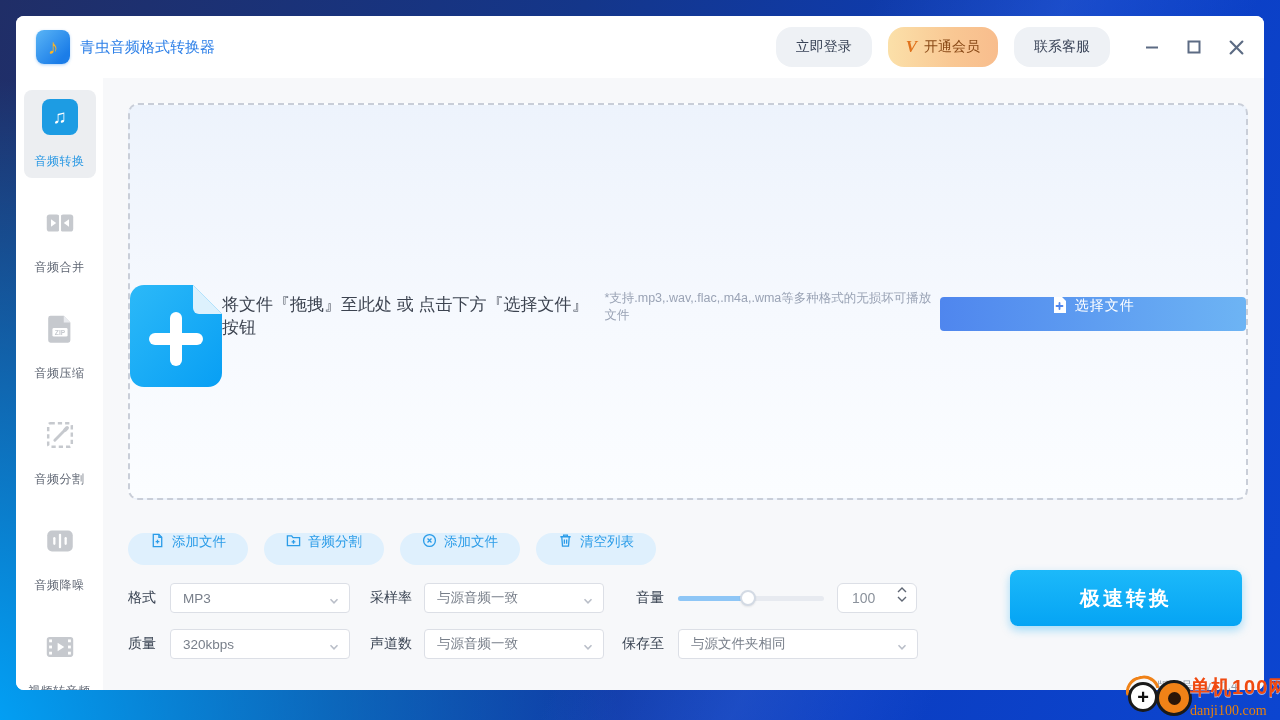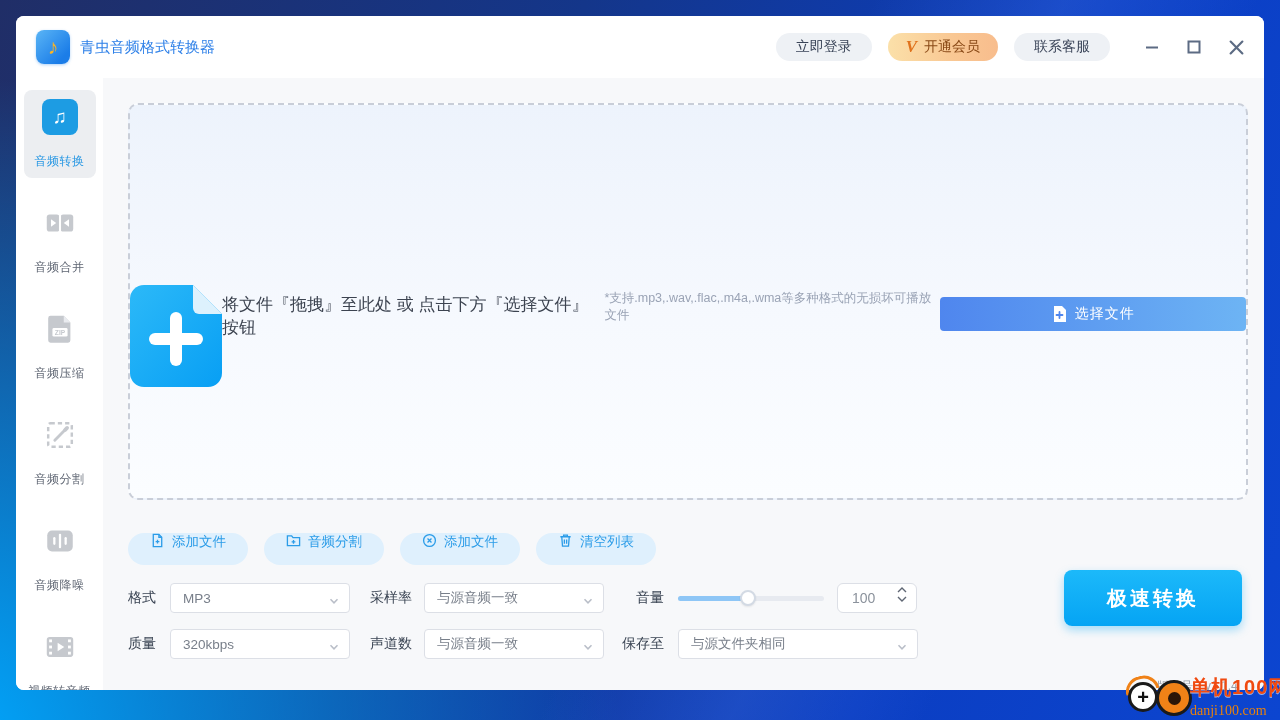--- a/index.html
+++ b/index.html
@@ -23,21 +23,21 @@
   .header { position:relative; height:62px; display:flex; align-items:center; padding:0 20px; background:#fff; }
   .logo {
     width:34px; height:34px; border-radius:8px; flex:none;
     background:linear-gradient(135deg,#5ab5f6 0%,#1b7de8 80%);
     display:flex; align-items:center; justify-content:center;
     color:#ffb41f; font-size:21px; box-shadow:0 1px 3px rgba(27,125,232,.35);
   }
   .title { margin-left:10px; font-size:15px; color:#2e80e8; }
   .spacer { flex:1; }
   .hbtn {
-    height:28px; border:none; border-radius:16px; background:#eef1f5; color:#3a4458;
+    height:40px; border:none; border-radius:16px; background:#eef1f5; color:#3a4458;
     font-size:14px; padding:0 20px; cursor:pointer; display:flex; align-items:center; justify-content:center;
     font-family:inherit;
   }
   .hbtn.vip {
     background:linear-gradient(90deg,#fbe0a9 0%,#f9c793 60%,#f8bd8d 100%);
     color:#8a4a17; gap:7px; padding:0 18px;
   }
   .vip-v { font-style:italic; font-weight:800; font-size:17px; color:#e0731d; font-family:"Liberation Serif",serif; }
   .hbtn + .hbtn { margin-left:16px; }
   .win-controls { display:flex; align-items:center; margin-left:34px; gap:26px; }
@@ -61,21 +61,21 @@
     border:2px dashed #c9ced8; border-radius:10px;
     background:linear-gradient(180deg,#edf3fc 0%,#f6f9fe 55%,#fbfdff 100%);
     display:flex; flex-direction:row; align-items:center;
   }
   .dz-icon { margin-top:73px; }
   .dz-headline { margin-top:28px; font-size:17px; color:#3c4350; }
   .dz-subline { margin-top:10px; font-size:12.5px; color:#9aa3b5; }
   .dz-btn {
     margin-top:24px; width:320px; height:34px; border:none; border-radius:4px; cursor:pointer;
     background:linear-gradient(90deg,#4f86ee 0%,#6db4f4 100%);
-    color:#fff; font-size:14px; display:flex; align-items:center; justify-content:center; gap:8px;
+    color:#fff; font-size:14px; display:flex; justify-content:center; gap:8px;
     font-family:inherit; letter-spacing:1px;
   }
 
   
   .toolbar { position:absolute; left:25px; top:455px; display:flex; gap:16px; }
   .pill {
     height:32px; padding:0 22px; border:none; border-radius:16px; cursor:pointer;
     background:#dff0fd; color:#2b9ce8; font-size:13.5px;
     display:flex; align-items:flex-start; gap:7px; font-family:inherit;
   }
@@ -102,21 +102,21 @@
   }
   .stepper {
     position:relative; width:80px; height:30px; margin-left:13px; background:#fff;
     border:1px solid #dcdfe6; border-radius:6px; display:flex; align-items:center; padding-left:14px;
   }
   .stepper .num { font-size:14px; color:#8b929c; }
   .stepper .arrows { position:absolute; right:9px; top:3px; display:flex; flex-direction:column; gap:3px; cursor:pointer; }
 
   
   .convert {
-    position:absolute; right:22px; top:492px; width:178px; height:56px; border:none; border-radius:8px; cursor:pointer;
+    position:absolute; right:22px; top:492px; width:232px; height:56px; border:none; border-radius:8px; cursor:pointer;
     background:linear-gradient(180deg,#1cb9fa 0%,#05a4f4 100%);
     color:#fff; font-size:20px; font-weight:bold; letter-spacing:3px; font-family:inherit;
     box-shadow:0 4px 10px rgba(6,164,244,.35);
   }
 
   .version { position:absolute; left:1054px; top:600px; font-size:12px; color:#9aa0aa; }
 
   
   .watermark { position:absolute; left:1126px; top:674px; width:154px; height:46px; z-index:9; }
   .wm-c1 {

